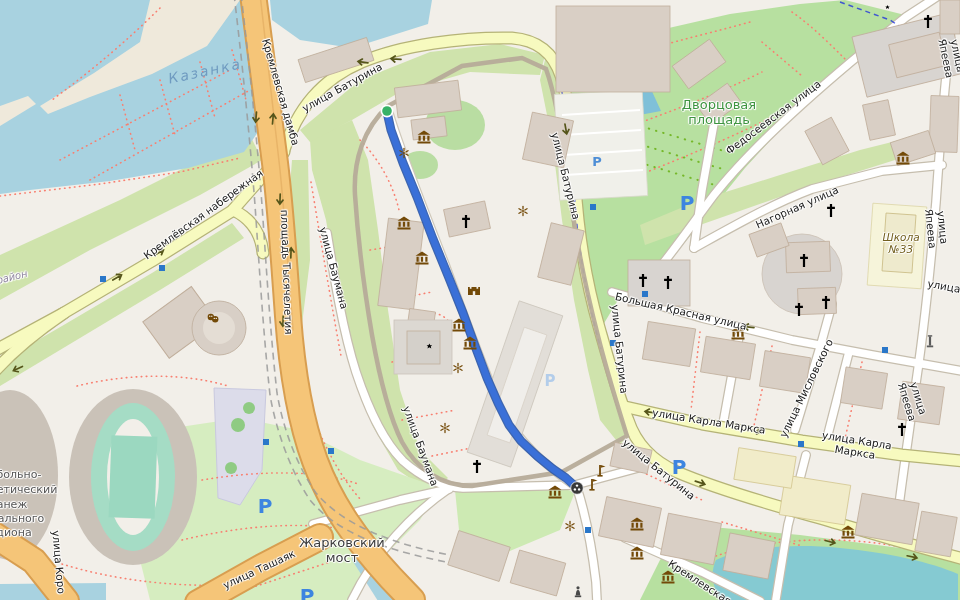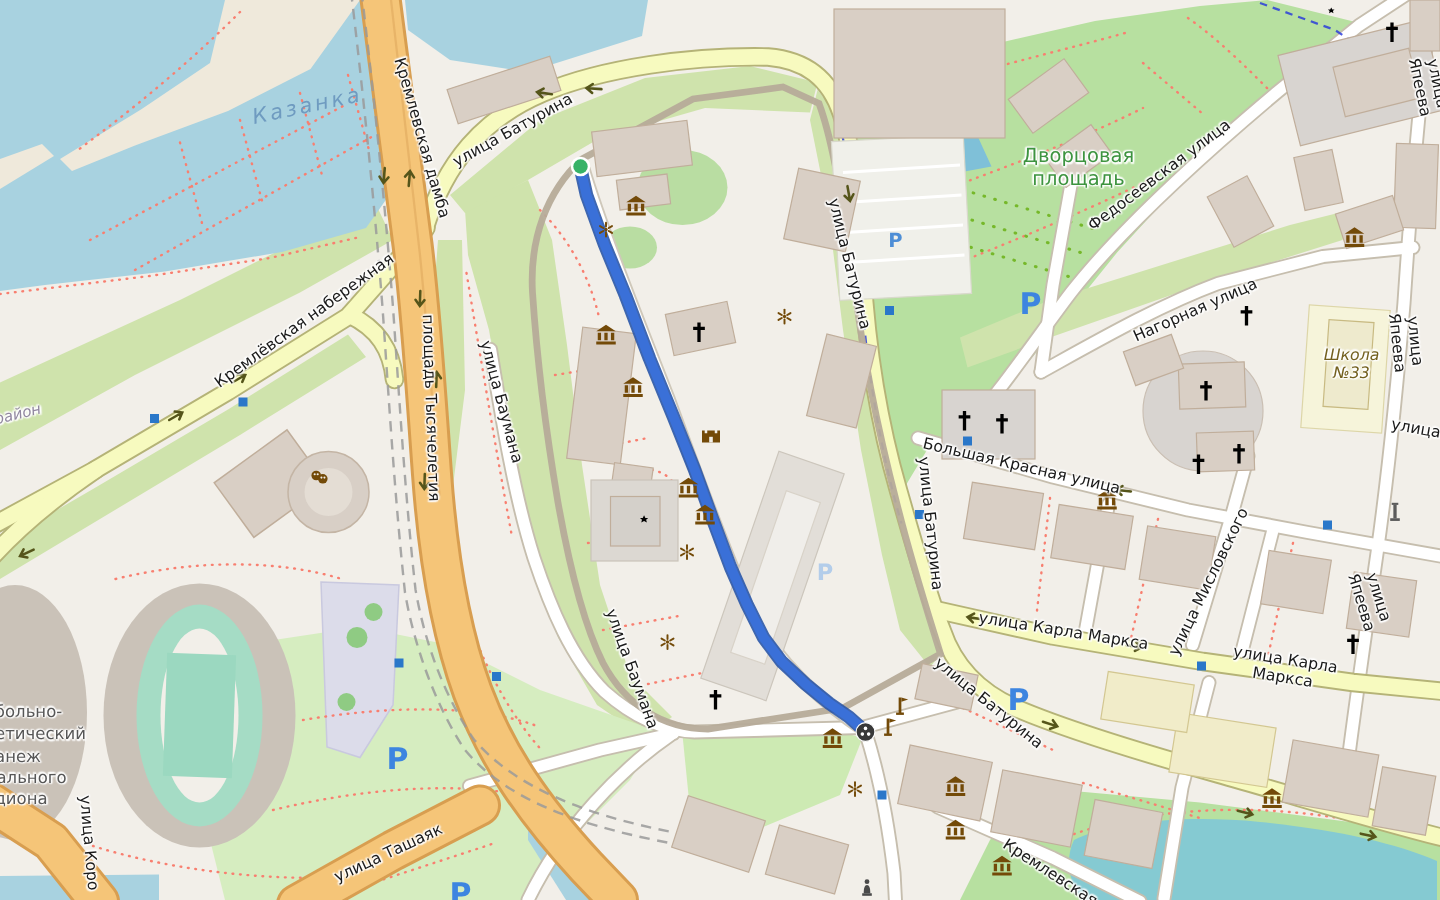--- a/index.html
+++ b/index.html
@@ -353,20 +353,22 @@
       <div class="lbl road halo" style="left: 937px; top: 228px; transform: translate(-50%, -50%) rotate(84deg);">улица Япеева</div>
       <div class="lbl road halo" style="left: 913px; top: 400px; transform: translate(-50%, -50%) rotate(73deg);">улица Япеева</div>
       <div class="lbl road halo" style="left: 944px; top: 286px; transform: translate(-50%, -50%) rotate(10deg);">улица</div>
       <div class="lbl school halo" style="left: 901px; top: 243px; transform: translate(-50%, -50%) rotate(0deg);">Школа
 №33</div>
       <div class="lbl road halo" style="left: 681px; top: 311px; transform: translate(-50%, -50%) rotate(13deg);">Большая Красная улица</div>
       <div class="lbl road halo" style="left: 806px; top: 388px; transform: translate(-50%, -50%) rotate(-64deg);">улица Мисловского</div>
       <div class="lbl road halo" style="left: 709px; top: 421px; transform: translate(-50%, -50%) rotate(9deg);">улица Карла Маркса</div>
       <div class="lbl road halo" style="left: 856px; top: 446px; transform: translate(-50%, -50%) rotate(9deg);">улица Карла Маркса</div>
       <div class="lbl road halo" style="left: 259px; top: 569px; transform: translate(-50%, -50%) rotate(-25deg);">улица Ташаяк</div>
+      <div class="lbl area halo" style="left: 342px; top: 551px; transform: translate(-50%, -50%) rotate(0deg);">Жарковский
+мост</div>
       <div class="lbl road halo" style="left: 700px; top: 582px; transform: translate(-50%, -50%) rotate(33deg);">Кремлевская</div>
       <div class="lbl road halo" style="left: 59px; top: 562px; transform: translate(-50%, -50%) rotate(85deg);">улица Коро</div>
       <div class="lbl frag halo" style="left: 19px; top: 475px; transform: translate(-50%, -50%) rotate(0deg);">больно-</div>
       <div class="lbl frag halo" style="left: 27px; top: 490px; transform: translate(-50%, -50%) rotate(0deg);">етический</div>
       <div class="lbl frag halo" style="left: 12px; top: 505px; transform: translate(-50%, -50%) rotate(0deg);">анеж</div>
       <div class="lbl frag halo" style="left: 21px; top: 519px; transform: translate(-50%, -50%) rotate(0deg);">ального</div>
       <div class="lbl frag halo" style="left: 14px; top: 533px; transform: translate(-50%, -50%) rotate(0deg);">диона</div>
       <div class="lbl district halo" style="left: 12px; top: 277px; transform: translate(-50%, -50%) rotate(-14deg);">район</div>
       <div class="lbl plg" style="left: 687px; top: 203px; transform: translate(-50%, -50%) rotate(0deg);">P</div>
       <div class="lbl plg" style="left: 679px; top: 467px; transform: translate(-50%, -50%) rotate(0deg);">P</div>

